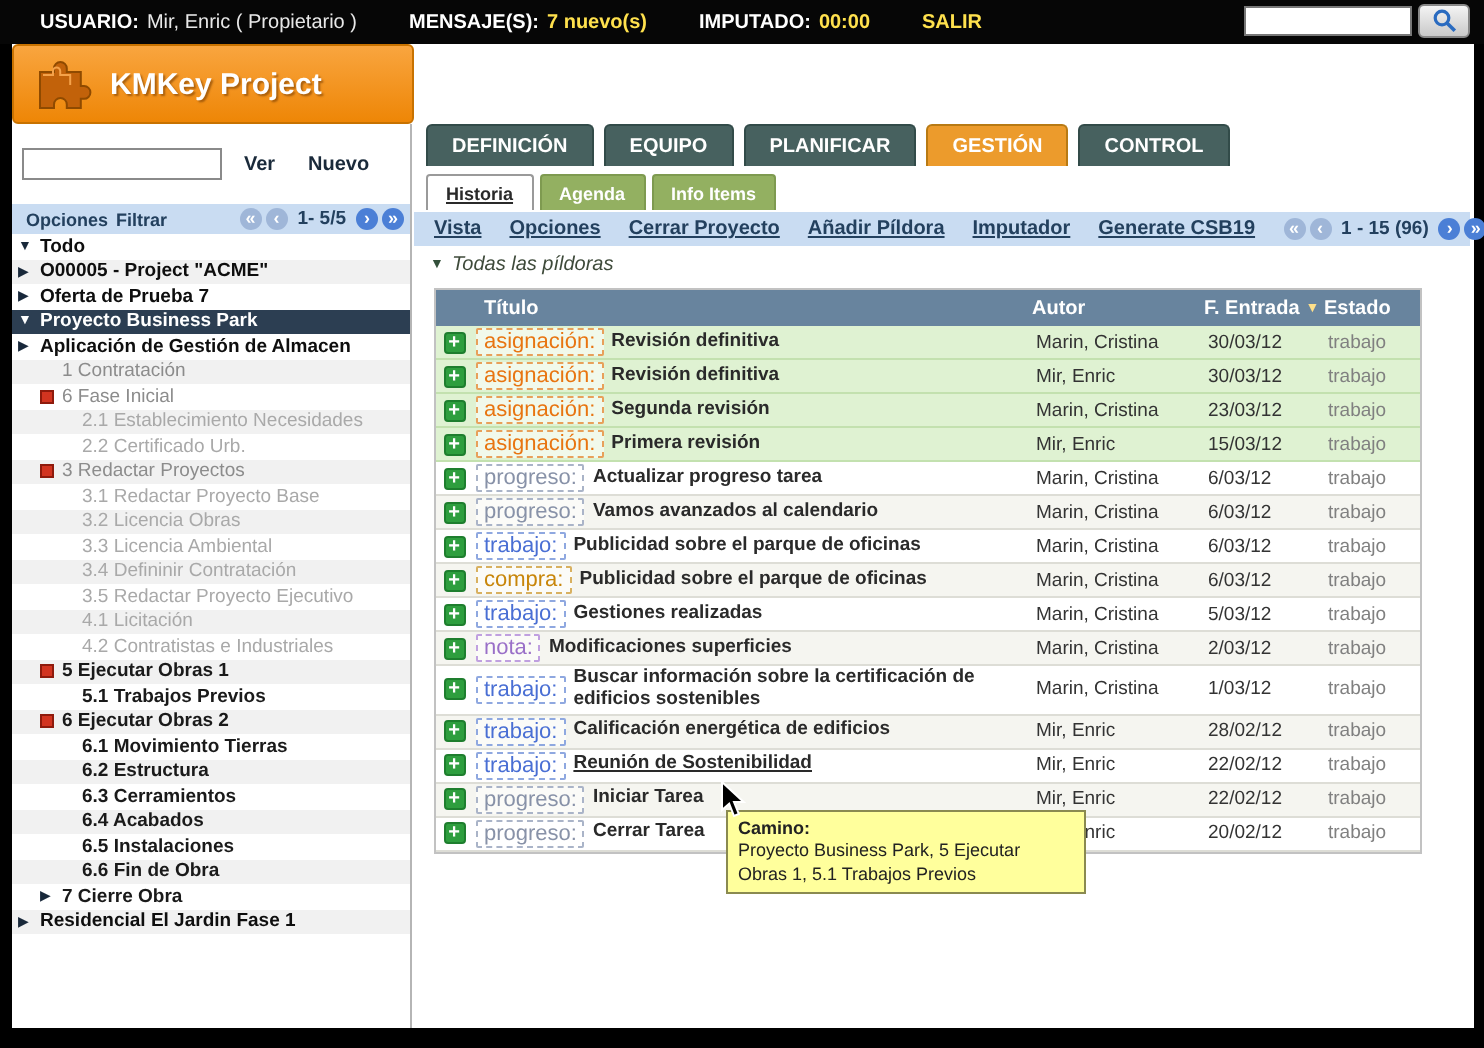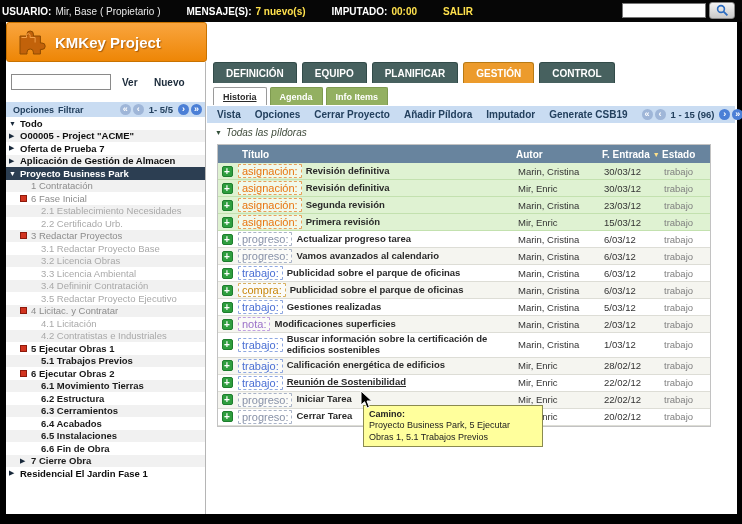--- a/index.html
+++ b/index.html
@@ -1,21 +1,21 @@
 <!DOCTYPE html>
 <html><head>
 <meta charset="utf-8">
 <style>
   * { margin:0; padding:0; box-sizing:border-box; }
   body { font-family:"Liberation Sans", sans-serif; background:#222; }
   .page { position:relative; width:742px; height:524px; background:#000; overflow:hidden; margin:0 auto; }
 
   
   .topbar { position:absolute; left:0; top:0; width:742px; height:22px; background:#060606; display:flex; align-items:center; font-size:10px; color:#fff; }
-  .tb-label { font-weight:bold; color:#fff; margin-left:2px; }
+  .tb-label { font-weight:bold; color:#fff; margin-left:20px; }
   .tb-value { color:#E8E8E8; margin-left:4px; }
   .tb-yellow { color:#FFE14D; margin-left:4px; font-weight:bold; }
   .tb-salir { color:#FFE14D; font-weight:bold; margin-left:26px; cursor:pointer; }
   .tb-gap { margin-left:26px; }
   .tb-search { position:absolute; right:36px; top:3px; width:84px; height:15px; border:1px solid #777; font-size:10px; padding:0 3px; background:#fff; }
   .tb-search-btn { position:absolute; right:7px; top:2px; width:26px; height:17px; background:linear-gradient(#F4F4F4,#C9C9C9); border:1px solid #888; border-radius:3px; display:flex; align-items:center; justify-content:center; cursor:pointer; }
 
   
   .frame { position:absolute; left:6px; top:22px; width:603px; height:492px; background:#fff; }
 
@@ -52,21 +52,21 @@
 
   
   .main { position:absolute; left:201px; top:0; width:530px; height:492px; background:#fff; }
   .tabs { position:absolute; left:6px; top:40px; display:flex; gap:5px; }
   .tab { background:#47615F; border:1px solid #324B49; border-bottom:none; border-radius:3px 3px 0 0; color:#fff; font-size:10px; font-weight:bold; padding:5px 12px 4px; cursor:pointer; }
   .tab.active { background:#EC9B2C; border-color:#B87A14; }
   .subtabs { position:absolute; left:6px; top:65px; display:flex; gap:3px; }
   .subtab { background:#93B061; border:1px solid #7E9A50; border-bottom:none; border-radius:2px 2px 0 0; color:#fff; font-size:9px; font-weight:bold; padding:4px 9px 3px; cursor:pointer; }
   .subtab.active { background:#fff; border-color:#9A9A9A; color:#2A2A2A;text-decoration:underline; }
   .mtoolbar { position:absolute; left:0; top:84px; width:528px; height:17px; background:#C9DCF2; display:flex; align-items:center; gap:14px; padding:0 6px 0 10px; font-size:10px; font-weight:bold; color:#23405E; }
-  .mtb-item { cursor:pointer; white-space:nowrap; }
+  .mtb-item { cursor:pointer; white-space:nowrap;text-decoration:underline; }
   .pg { margin-left:auto; display:flex; align-items:center; gap:2px; }
   .pgc { width:11px; height:11px; border-radius:50%; background:#4B7FD6; color:#fff; font-size:9px; line-height:10px; text-align:center; cursor:pointer; font-weight:bold; }
   .pgc.mut { background:#9FB6D8; }
   .pg-text { font-size:9.5px; font-weight:bold; color:#23405E; margin:0 3px; white-space:nowrap; }
 
   .section-title { position:absolute; left:8px; top:105px; font-size:10px; font-style:italic; color:#3E4A3A; display:flex; align-items:center; gap:4px; }
   .st-arrow { font-size:7px; font-style:normal; color:#33503A; cursor:pointer; }
 
   
   .ptable { position:absolute; left:10px; top:122px; width:494px; border:1px solid #C2C2C2; }
@@ -101,21 +101,21 @@
   .tt-title { font-weight:bold; }
   .cursor { position:absolute; left:360px; top:390px; z-index:60; }
 </style>
 </head>
 <body>
 
 <div class="page">
 
   <div class="topbar">
     <span class="tb-label">USUARIO:</span>
-    <span class="tb-value">Mir, Base ( Propietario )</span>
+    <span class="tb-value">Mir, Enric ( Propietario )</span>
     <span class="tb-label tb-gap">MENSAJE(S):</span>
     <span class="tb-yellow">7 nuevo(s)</span>
     <span class="tb-label tb-gap">IMPUTADO:</span>
     <span class="tb-yellow">00:00</span>
     <span class="tb-salir">SALIR</span>
     <input class="tb-search" value="" style="">
     <span class="tb-search-btn">
       <svg width="13" height="13" viewBox="0 0 13 13">
           <circle cx="5" cy="5" r="3.4" fill="none" stroke="#2A6BC0" stroke-width="1.6"></circle>
           <line x1="7.6" y1="7.6" x2="11.4" y2="11.4" stroke="#2A6BC0" stroke-width="1.8"></line>
@@ -156,27 +156,27 @@
             <span class="tlabel">Todo</span>
           </div>
           <div class="titem lvl0 t-bold">
             <span class="ticon arr">▶</span>
             <span class="tlabel">O00005 - Project "ACME"</span>
           </div>
           <div class="titem lvl0 t-bold">
             <span class="ticon arr">▶</span>
             <span class="tlabel">Oferta de Prueba 7</span>
           </div>
+          <div class="titem lvl0 t-selected">
+            <span class="ticon arr">▼</span>
+            <span class="tlabel">Proyecto Business Park</span>
+          </div>
           <div class="titem lvl0 t-bold">
             <span class="ticon arr">▶</span>
             <span class="tlabel">Aplicación de Gestión de Almacen</span>
-          </div>
-          <div class="titem lvl0 t-selected">
-            <span class="ticon arr">▼</span>
-            <span class="tlabel">Proyecto Business Park</span>
           </div>
           <div class="titem lvl1 t-grey">
             <span class="ticon"></span>
             <span class="tlabel">1 Contratación</span>
           </div>
           <div class="titem lvl1 t-grey">
             <span class="ticon">
               <span class="redsq"></span>
             </span>
             <span class="tlabel">6 Fase Inicial</span>
@@ -207,26 +207,20 @@
             <span class="ticon"></span>
             <span class="tlabel">3.3 Licencia Ambiental</span>
           </div>
           <div class="titem lvl2 t-grey2">
             <span class="ticon"></span>
             <span class="tlabel">3.4 Defininir Contratación</span>
           </div>
           <div class="titem lvl2 t-grey2">
             <span class="ticon"></span>
             <span class="tlabel">3.5 Redactar Proyecto Ejecutivo</span>
-          </div>
-          <div class="titem lvl1 t-grey">
-            <span class="ticon">
-              <span class="redsq"></span>
-            </span>
-            <span class="tlabel">4 Licitac. y Contratar</span>
           </div>
           <div class="titem lvl2 t-grey2">
             <span class="ticon"></span>
             <span class="tlabel">4.1 Licitación</span>
           </div>
           <div class="titem lvl2 t-grey2">
             <span class="ticon"></span>
             <span class="tlabel">4.2 Contratistas e Industriales</span>
           </div>
           <div class="titem lvl1 t-black">

